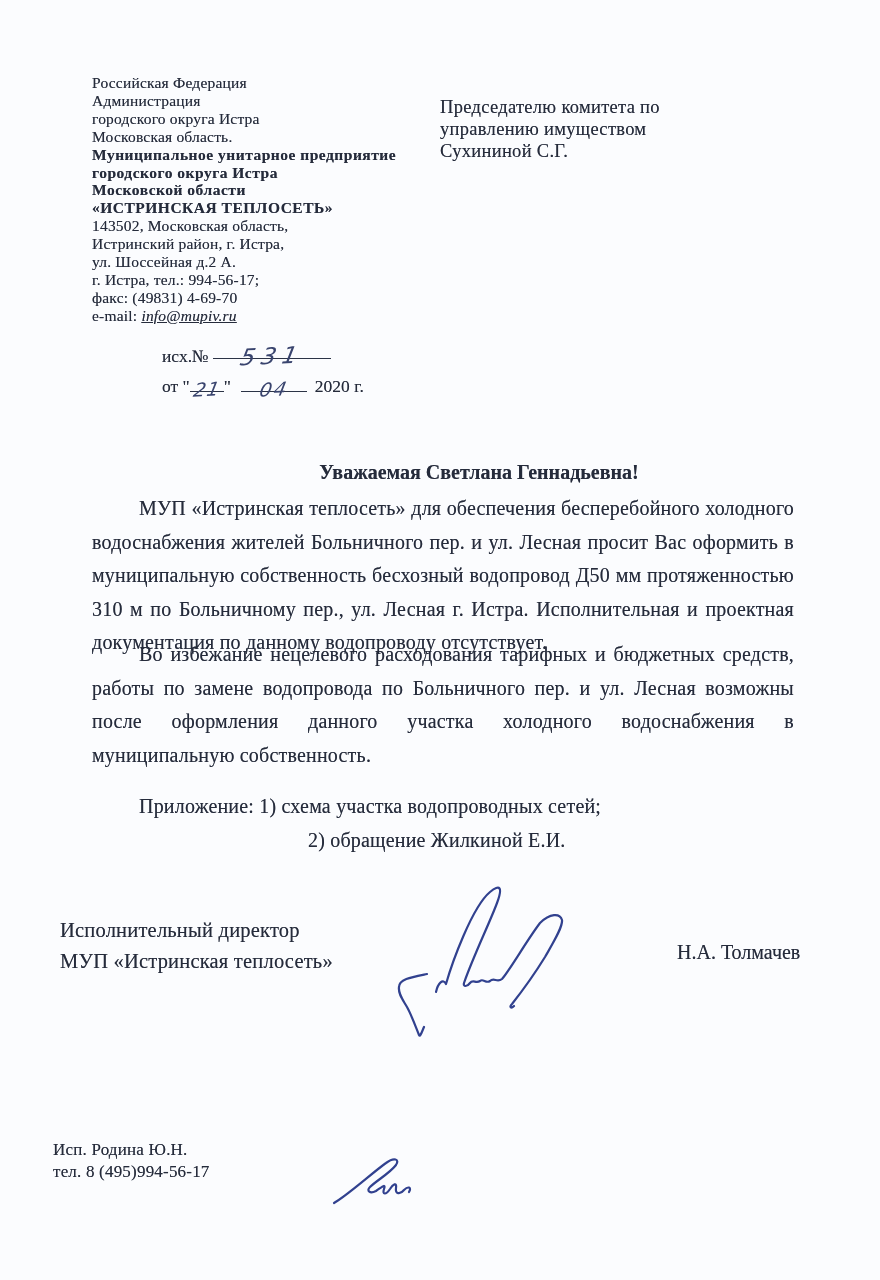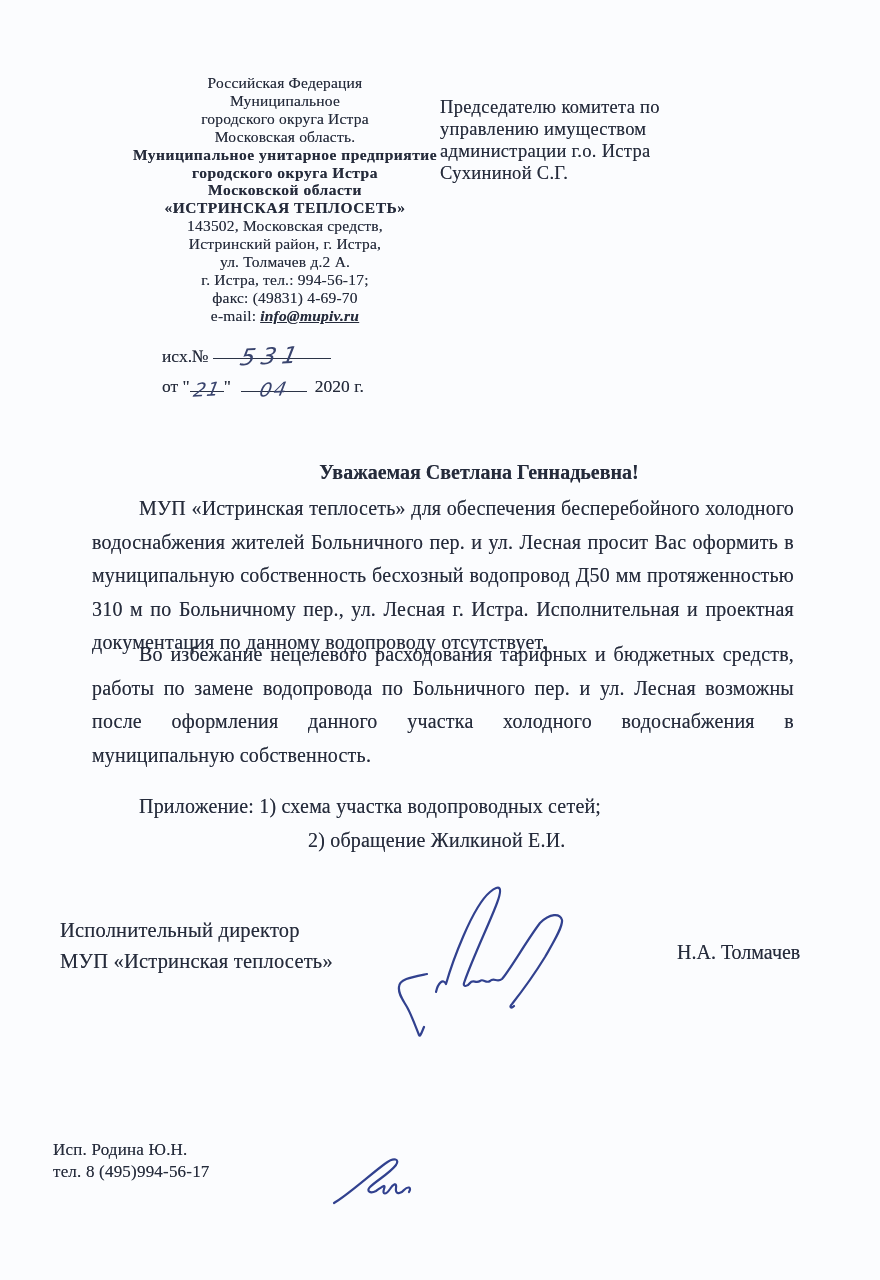--- a/index.html
+++ b/index.html
@@ -12,26 +12,26 @@
     font-family:"Liberation Serif", serif;
     color:var(--ink,#252b3b);
     overflow:hidden;
     text-shadow:0 0 .6px rgba(37,43,59,.55);
   }
   .page * { box-sizing:border-box; }
   p { margin:0; }
 
   
   .sender {
-    position:absolute; left:84px; top:74px; width:402px;
-    text-align:center; font-size:15.5px; line-height:17.9px;
+    position:absolute; left:92px; top:74px; width:402px;
+    font-size:15.5px; line-height:17.9px;
     letter-spacing:.2px;
   }
   .sender .b { font-weight:700; letter-spacing:.5px; }
-  .email-val { font-weight:700; font-style:italic; text-decoration:underline; }
+  .email-val { font-weight:400; font-style:italic; text-decoration:underline; }
 
   
   .ref1 { position:absolute; left:162px; top:341px; font-size:17.5px; }
   .ref2 { position:absolute; left:162px; top:374px; font-size:17.5px; }
   .uline {
     display:inline-block; border-bottom:1.8px solid #2b3346;
     text-align:center; height:1.05em; vertical-align:baseline;
   }
   .u-num   { width:118px; margin-left:4px; }
   .u-day   { width:34px; }
@@ -85,49 +85,48 @@
   .f1 { top:1140px; }
   .f2 { top:1162px; }
 </style>
 </head>
 <body>
 
 <div class="page" style="--paper: #fbfcfe; --ink: #252b3b; --handwriting-ink: #39446e; --signature-ink: #31418f;">
 
   <header class="sender">
     <div>Российская Федерация</div>
-    <div>Муниципальное</div>
+    <div>Администрация</div>
     <div>городского округа Истра</div>
     <div>Московская область.</div>
     <div class="b">Муниципальное унитарное предприятие</div>
     <div class="b">городского округа Истра</div>
     <div class="b">Московской области</div>
     <div class="b">«ИСТРИНСКАЯ ТЕПЛОСЕТЬ»</div>
-    <div>143502, Московская средств,</div>
+    <div>143502, Московская область,</div>
     <div>Истринский район, г. Истра,</div>
-    <div>ул. Толмачев д.2 А.</div>
+    <div>ул. Шоссейная д.2 А.</div>
     <div>г. Истра, тел.: 994-56-17;</div>
     <div>факс: (49831) 4-69-70</div>
     <div>
       <span>e-mail: </span><span class="email-val">info@mupiv.ru</span>
     </div>
   </header>
 
   <div class="ref1">
     <span>исх.№</span><span class="uline u-num"><span class="hw hw-num">531</span></span>
   </div>
 
   <div class="ref2">
     <span>от "</span><span class="uline u-day"><span class="hw hw-day">21</span></span><span>"</span><span class="uline u-month"><span class="hw hw-month">04</span></span><span>2020 г.</span>
   </div>
 
   <section class="recipient">
     <div>Председателю комитета по</div>
     <div>управлению имуществом</div>
-    <div>администрации г.о. Истра</div>
     <div>Сухининой С.Г.</div>
   </section>
 
   <div class="salutation">Уважаемая Светлана Геннадьевна!</div>
 
   <p class="body-par p1">МУП «Истринская теплосеть» для обеспечения бесперебойного холодного водоснабжения жителей Больничного пер. и ул. Лесная просит Вас оформить в муниципальную собственность бесхозный водопровод Д50 мм протяженностью 310 м по Больничному пер., ул. Лесная г. Истра. Исполнительная и проектная документация по данному водопроводу отсутствует.</p>
   <p class="body-par p2">Во избежание нецелевого расходования тарифных и бюджетных средств, работы по замене водопровода по Больничного пер. и ул. Лесная возможны после оформления данного участка холодного водоснабжения в муниципальную собственность.</p>
 
   <div class="attach a1">Приложение: 1) схема участка водопроводных сетей;</div>
   <div class="attach a2">2) обращение Жилкиной Е.И.</div>

